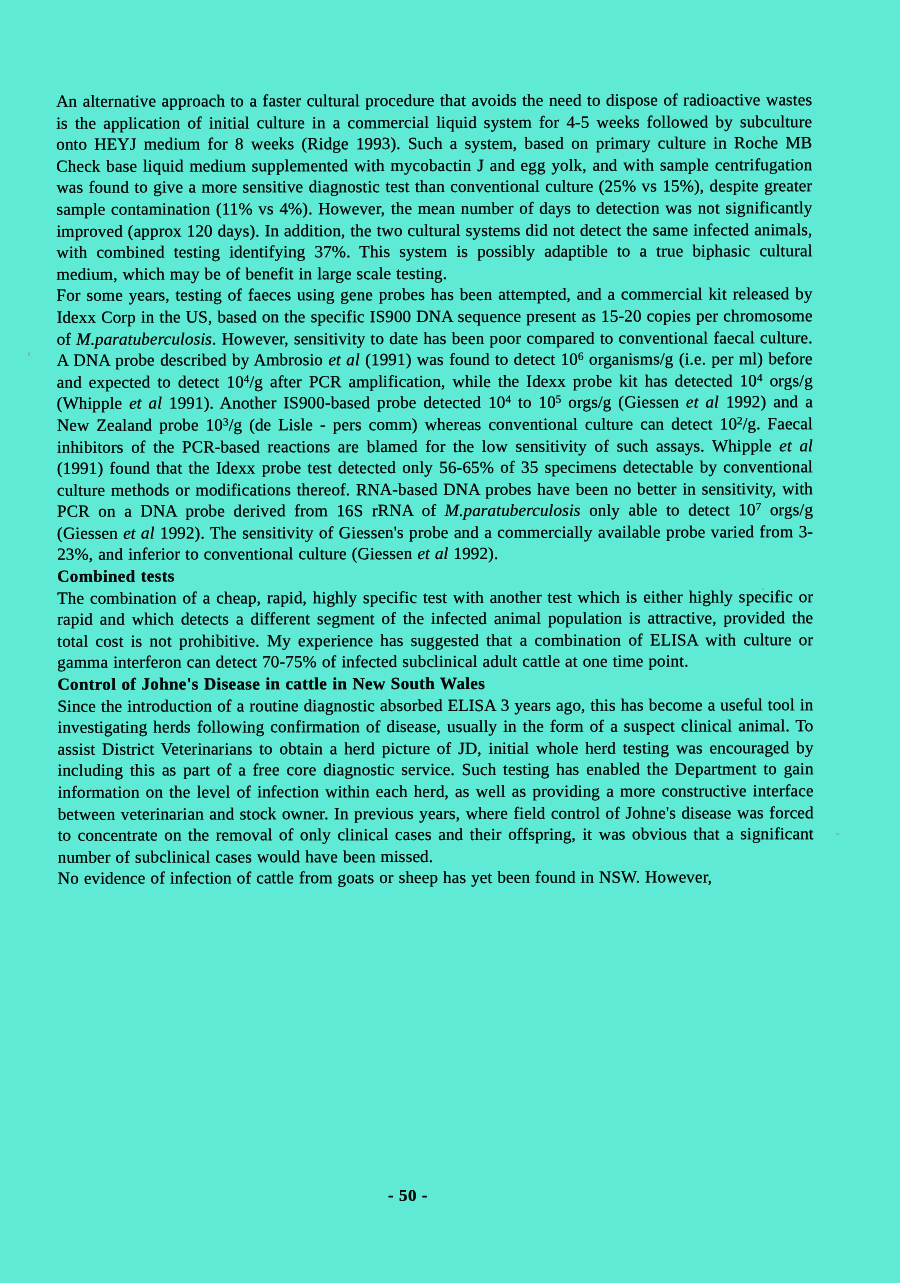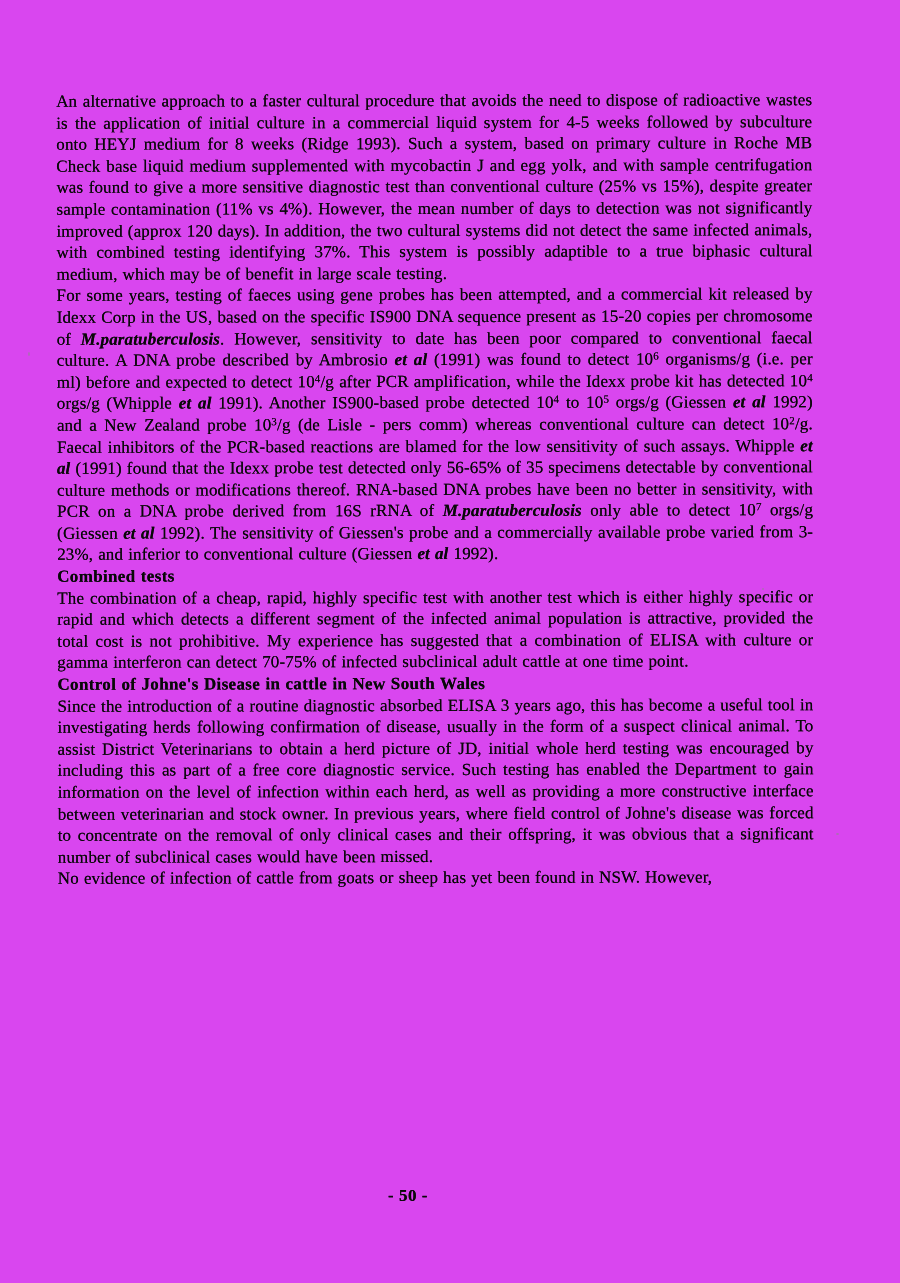--- a/index.html
+++ b/index.html
@@ -4,21 +4,21 @@
 <style>
   html, body {
     margin: 0;
     padding: 0;
     background: #ffffff;
   }
   .scan-page {
     position: relative;
     width: 900px;
     height: 1283px;
-    background: #d946ef;
+    background: #5eead4;
     overflow: hidden;
     font-family: "Liberation Serif", "DejaVu Serif", serif;
     color: #090909;
   }
   .text-block {
     position: absolute;
     left: 57px;
     top: 90px;
     width: 756px;
     font-size: 17px;
@@ -27,21 +27,21 @@
     letter-spacing: 0.15px;
     word-spacing: 0.6px;
     text-shadow: 0 0 0.45px rgba(0,0,0,0.85);
     transform: rotate(-0.12deg);
   }
   .text-block p,
   .text-block h2 {
     margin: 0;
     padding: 0;
   }
-  .para i { font-style: italic; font-weight: bold; }
+  .para i { font-style: italic; }
   .para sup {
     font-size: 11px;
     line-height: 0;
     vertical-align: baseline;
     position: relative;
     top: -0.45em;
   }
   .heading {
     font-size: 17px;
     font-weight: bold;

